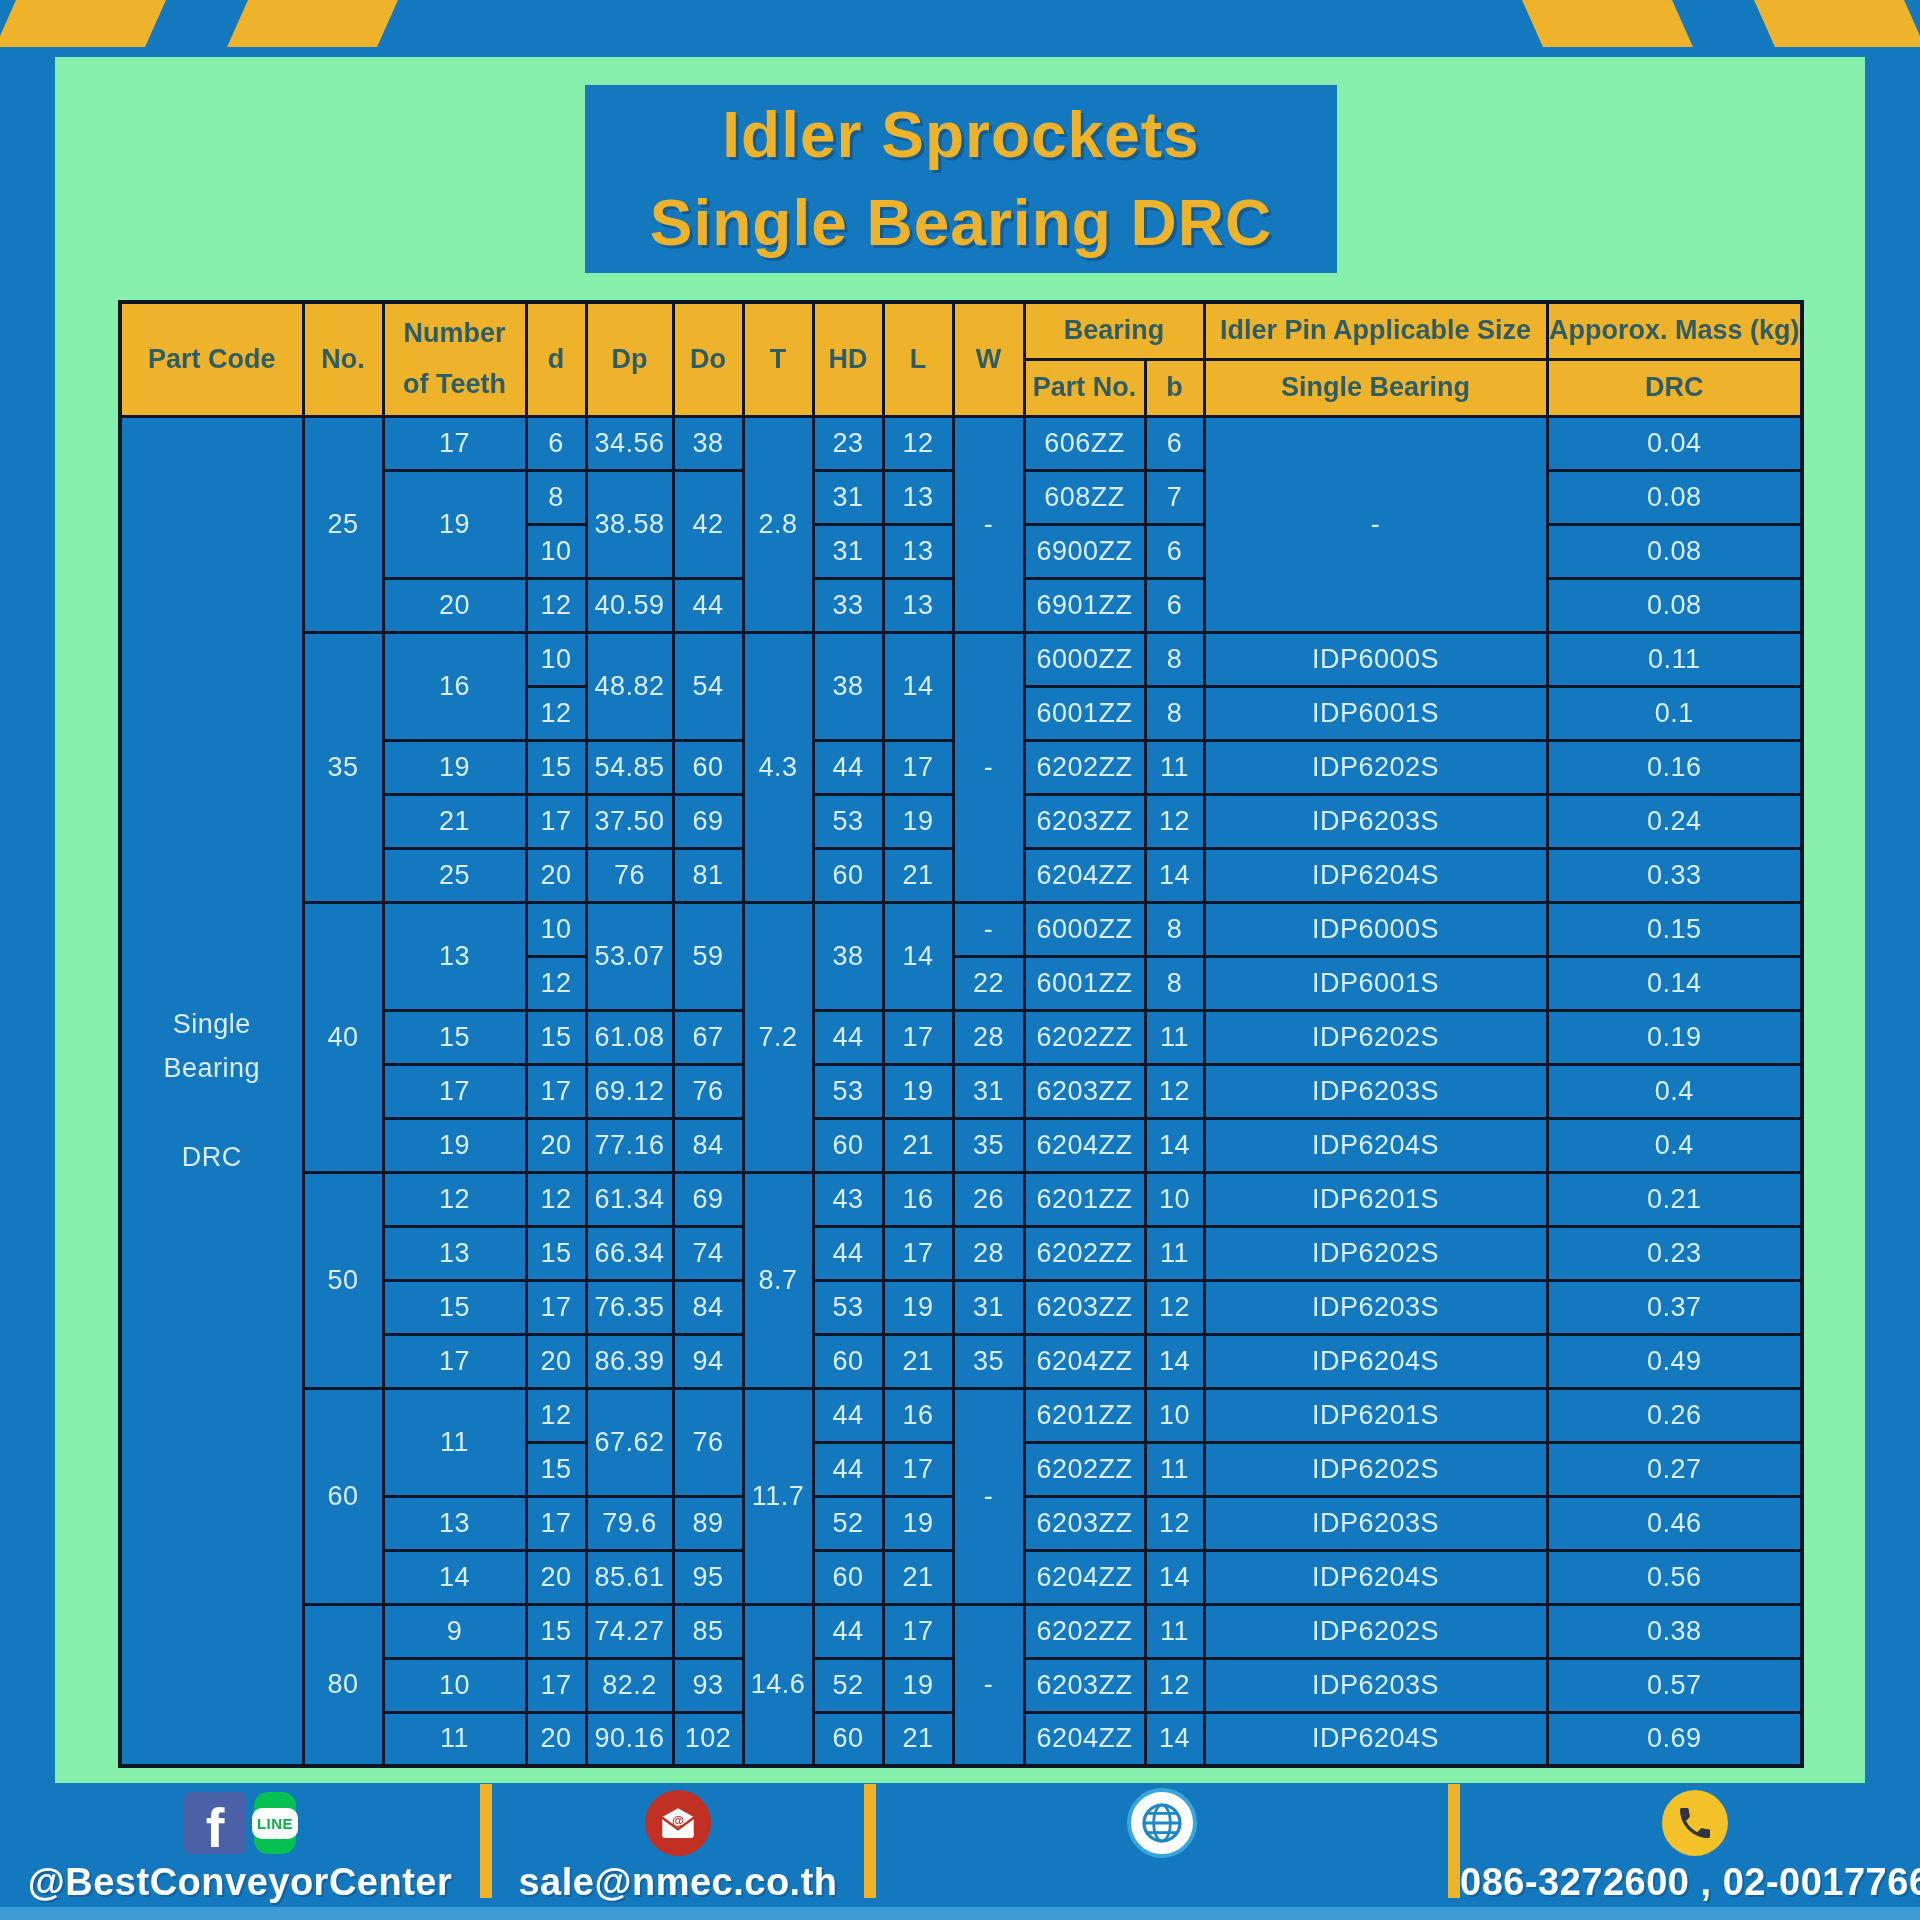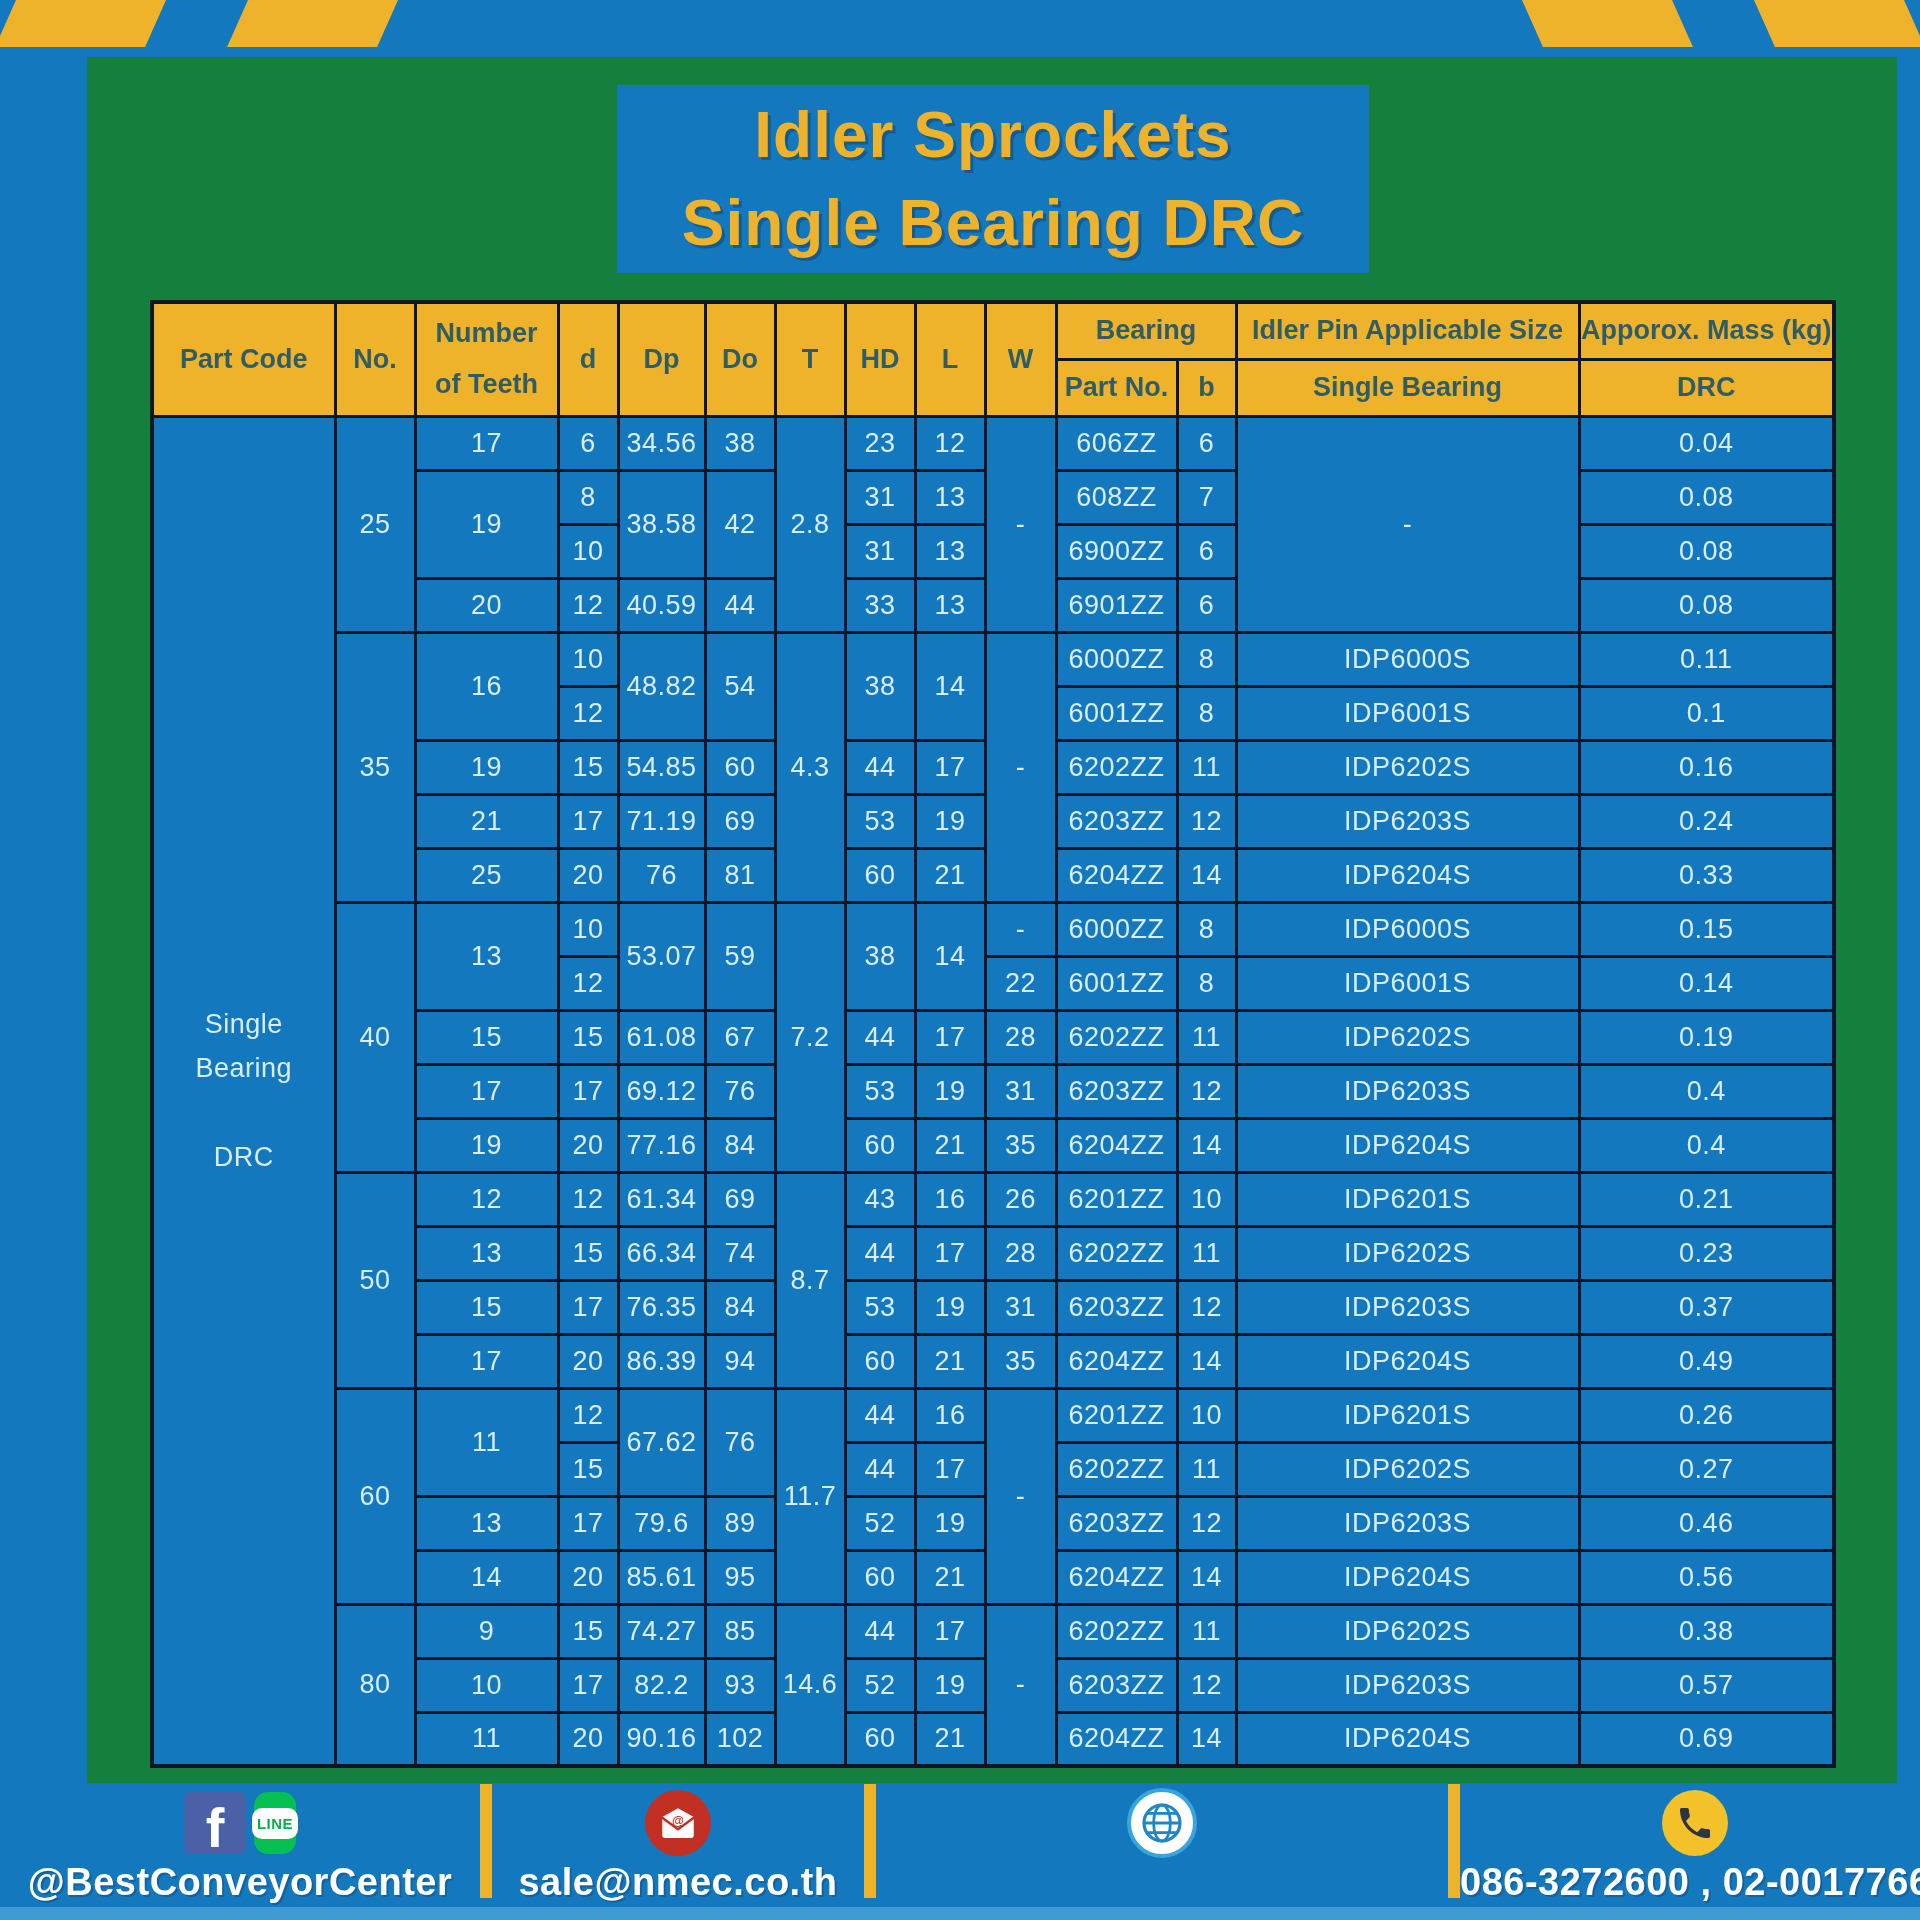--- a/index.html
+++ b/index.html
@@ -8,21 +8,21 @@
     background:var(--blue,#1478be);
     font-family:"Liberation Sans",sans-serif;
   }
   
   .stripe{position:absolute;top:0;height:47px;width:150px;background:var(--yellow,#efb32b);}
   .stripe.sl1{left:16px;transform:skewX(-24deg);transform-origin:0 0;}
   .stripe.sl2{left:248px;transform:skewX(-24deg);transform-origin:0 0;}
   .stripe.sr1{right:16px;transform:skewX(24deg);transform-origin:100% 0;}
   .stripe.sr2{right:248px;transform:skewX(24deg);transform-origin:100% 0;}
   
-  .panel{position:absolute;left:55px;top:57px;width:1810px;height:1726px;background:#15803d;margin-left:32px;}
+  .panel{position:absolute;left:55px;top:57px;width:1810px;height:1726px;background:#86efac;}
   
   .title-box{
     position:absolute;left:530px;top:28px;width:752px;height:188px;
     background:var(--blue,#1478be);
     display:flex;flex-direction:column;justify-content:center;align-items:center;
   }
   .title-line{
     font-size:64px;font-weight:bold;color:var(--yellow,#efb32b);line-height:1.38;
     text-shadow:3px 3px 0 rgba(15,40,70,.35);letter-spacing:1px;white-space:nowrap;
   }
@@ -211,21 +211,21 @@
             <td data-name="cell-hd">44</td>
             <td data-name="cell-l">17</td>
             <td data-name="cell-part-no">6202ZZ</td>
             <td data-name="cell-b">11</td>
             <td data-name="cell-single-bearing">IDP6202S</td>
             <td data-name="cell-drc">0.16</td>
           </tr>
           <tr>
             <td data-name="cell-teeth">21</td>
             <td data-name="cell-d">17</td>
-            <td data-name="cell-dp">71.19</td>
+            <td data-name="cell-dp">37.50</td>
             <td data-name="cell-do">69</td>
             <td data-name="cell-hd">53</td>
             <td data-name="cell-l">19</td>
             <td data-name="cell-part-no">6203ZZ</td>
             <td data-name="cell-b">12</td>
             <td data-name="cell-single-bearing">IDP6203S</td>
             <td data-name="cell-drc">0.24</td>
           </tr>
           <tr>
             <td data-name="cell-teeth">25</td>

